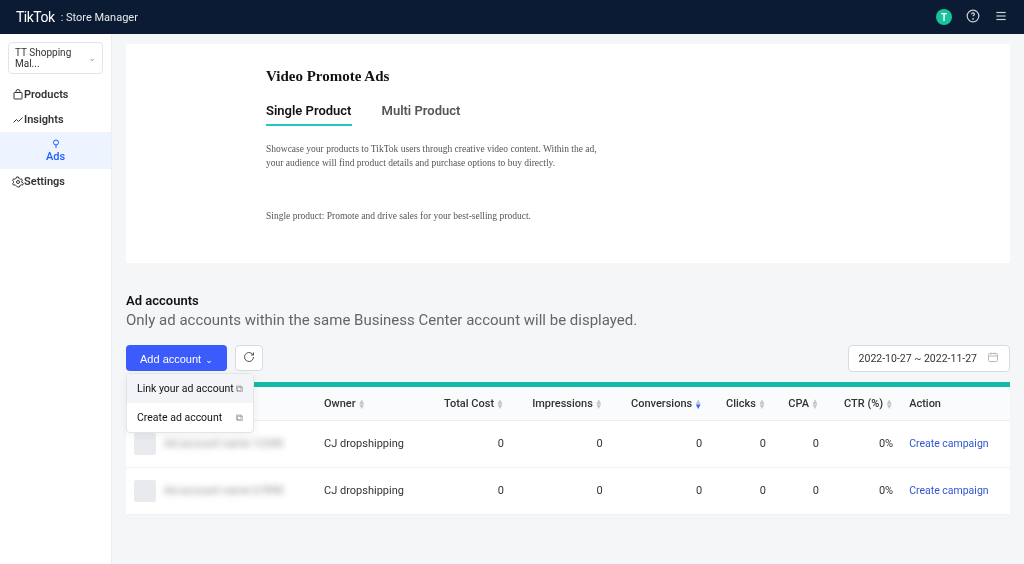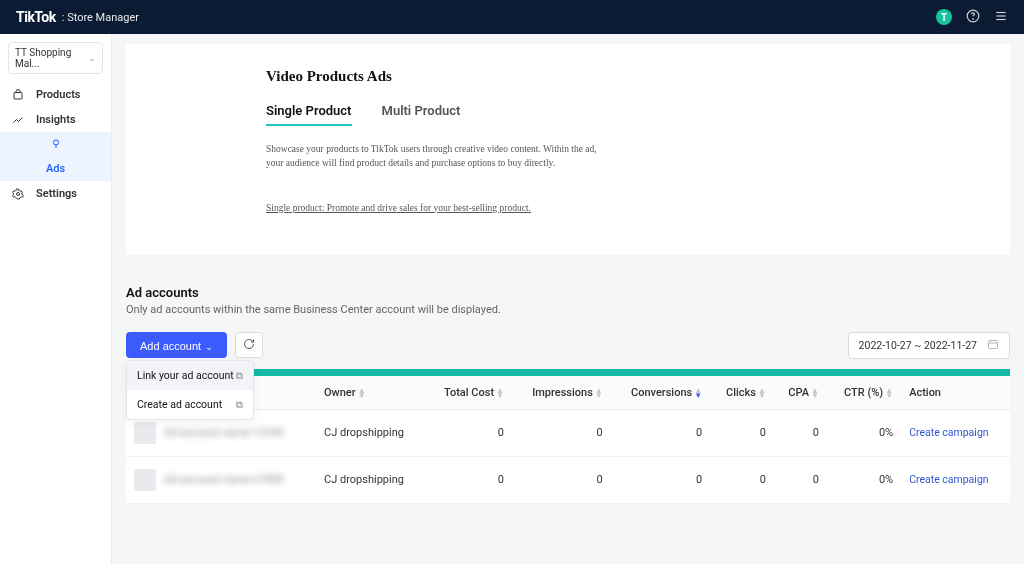--- a/index.html
+++ b/index.html
@@ -1,59 +1,59 @@
 <!DOCTYPE html>
 <html><head>
 <meta charset="utf-8">
 <style>
 * { margin: 0; padding: 0; box-sizing: border-box; }
 body { font-family: -apple-system, BlinkMacSystemFont, "Segoe UI", Roboto, Helvetica, Arial, sans-serif; background: #f5f6f7; color: #121212; }
 
 .header { background: #0b1b34; height: 34px; display: flex; align-items: center; padding: 0 16px; color: #fff; justify-content: space-between; }
 .header-left { display: flex; align-items: center; gap: 6px; font-size: 13px; }
-.logo { font-weight: 700; font-size: 14px; letter-spacing: -0.5px; }
+.logo { font-weight: 400; font-size: 14px; letter-spacing: -0.5px; }
 .logo-sub { font-size: 11px; opacity: 0.9; }
 .header-right { display: flex; align-items: center; gap: 14px; }
 .avatar-badge { width: 16px; height: 16px; border-radius: 50%; background: #18c29c; color: #fff; font-size: 10px; display: flex; align-items: center; justify-content: center; font-weight: 600; }
 .hicon { color: #cfd3da; font-size: 14px; }
 
 .layout { display: flex; }
 .sidebar { width: 112px; background: #fff; border-right: 1px solid #eee; min-height: calc(100vh - 34px); }
 .store-select { margin: 8px; border: 1px solid #e3e4e6; border-radius: 4px; padding: 4px 6px; font-size: 10px; color: #333; display: flex; align-items: center; justify-content: space-between; cursor: pointer; }
 .nav { margin-top: 6px; }
-.nav-item { display: flex; align-items: center; gap: 12px; padding: 6px 12px; font-size: 11px; color: #333; cursor: pointer; }
+.nav-item { display: flex; align-items: center; gap: 0; padding: 6px 12px; font-size: 11px; color: #333; cursor: pointer; }
 .nav-item .nicon { width: 12px; height: 12px; display: inline-flex; align-items: center; justify-content: center; }
 .nav-item.active { background: #eef4ff; color: #1a5cff; font-weight: 500; flex-direction: column; }
 .nav-item.active .nicon svg { stroke: #1a5cff; }
 .nav-item.bold { font-weight: 600; }
 
 .main { flex: 1; padding: 10px 14px 40px 14px; }
 .card { background: #fff; border-radius: 2px; padding: 24px 140px 40px 140px; margin-bottom: 16px; }
 .card h2 { font-family: Georgia, "Times New Roman", serif; font-size: 15px; font-weight: 700; margin-bottom: 18px; }
 .tabs { display: flex; gap: 30px; font-size: 13px; font-weight: 600; color: #555; margin-bottom: 16px; }
 .tab { padding-bottom: 6px; cursor: pointer; }
 .tab.active { color: #121212; border-bottom: 2px solid #21c7c0; }
 .desc, .desc2 { font-family: Georgia, "Times New Roman", serif; font-size: 9.5px; color: #555; line-height: 1.5; max-width: 340px; }
-.desc2 { margin-top: 30px; text-decoration: underline; }
+.desc2 { margin-top: 38px; }
 
 .accounts { padding: 14px 0 0 0; }
 .acc-title { font-size: 13px; font-weight: 600; }
-.acc-sub { font-size: 11px; color: #666; margin-top: 3px; }
+.acc-sub { font-size: 15px; color: #666; margin-top: 3px; }
 .acc-bar { display: flex; justify-content: space-between; align-items: center; margin-top: 16px; }
 .acc-bar-left { display: flex; gap: 8px; position: relative; }
 .btn-primary { background: #3b5bfd; color: #fff; border: none; border-radius: 4px; padding: 6px 14px; font-size: 11px; cursor: pointer; display: flex; align-items: flex-end; gap: 4px; }
 .btn-icon { background: #fff; border: 1px solid #d9dbe0; border-radius: 4px; width: 28px; height: 26px; display: flex; align-items: center; justify-content: center; cursor: pointer; }
 .dropdown { position: absolute; top: 28px; left: 0; width: 128px; background: #fff; border: 1px solid #e3e4e6; border-radius: 4px; box-shadow: 0 2px 8px rgba(0,0,0,0.06); font-size: 10.5px; z-index: 10; }
 .dropdown-item { padding: 8px 10px; display: flex; justify-content: space-between; align-items: center; cursor: pointer; }
 .ext-icon { color: #888; font-size: 10px; }
 .date-pick { background: #fff; border: 1px solid #d9dbe0; border-radius: 4px; padding: 5px 10px; font-size: 10.5px; color: #333; display: flex; align-items: center; gap: 10px; cursor: pointer; }
 .cal-icon { color: #b5b8bf; font-size: 11px; }
 
 .table { width: 100%; margin-top: 10px; border-collapse: collapse; font-size: 11px; background: #fff; }
-.table th { text-align: left; font-weight: 500; color: #333; padding: 10px 8px; border-top: 7px solid #14b8a6; border-bottom: 1px solid #eceef1; background: #fafbfc; }
+.table th { text-align: left; font-weight: 500; color: #333; padding: 10px 8px; border-top: 5px solid #14b8a6; border-bottom: 1px solid #eceef1; background: #fafbfc; }
 .table th.r, .table td.r { text-align: right; }
 .table td { padding: 12px 8px; border-bottom: 1px solid #f0f1f3; color: #333; }
 .sort { color: #c3c6cc; font-size: 8px; display: inline-flex; flex-direction: column; line-height: 5px; margin-left: 2px; vertical-align: middle; }
 .link { color: #3056d3; cursor: pointer; font-size: 10.5px; }
 .blur-cell { filter: blur(3px); color: #888; }
 .first-col { width: 190px; }
 .first-inner { display: flex; align-items: center; gap: 8px; }
 .thumb { width: 22px; height: 22px; background: #e8eaee; border-radius: 2px; }
 </style>
 </head>
@@ -123,21 +123,21 @@
               <path d="M19 12a7 7 0 00-.2-1.6l2-1.5-2-3.4-2.3 1a7 7 0 00-2.8-1.6L13 2h-4l-.7 2.9a7 7 0 00-2.8 1.6l-2.3-1-2 3.4 2 1.5A7 7 0 003 12c0 .5.1 1.1.2 1.6l-2 1.5 2 3.4 2.3-1a7 7 0 002.8 1.6L11 22h4l.7-2.9a7 7 0 002.8-1.6l2.3 1 2-3.4-2-1.5c.1-.5.2-1.1.2-1.6z"></path>
             </svg>
           </span>
         <span>Settings</span>
       </div>
     </div>
   </div>
 
   <div class="main">
     <div class="card">
-      <h2>Video Products Ads</h2>
+      <h2>Video Promote Ads</h2>
       <div class="tabs">
         <div class="tab active">Single Product</div>
         <div class="tab">Multi Product</div>
       </div>
       <div class="desc">Showcase your products to TikTok users through creative video content. Within the ad, your audience will find product details and purchase options to buy directly.</div>
       <div class="desc2">Single product: Promote and drive sales for your best-selling product.</div>
     </div>
 
     <div class="accounts">
       <div class="acc-title">Ad accounts</div>

